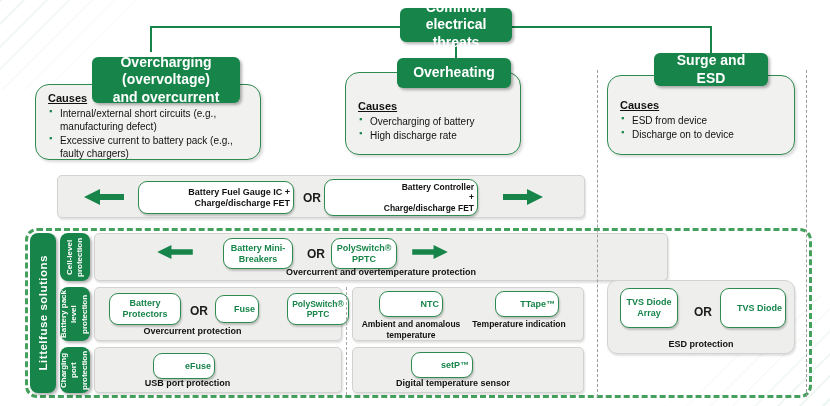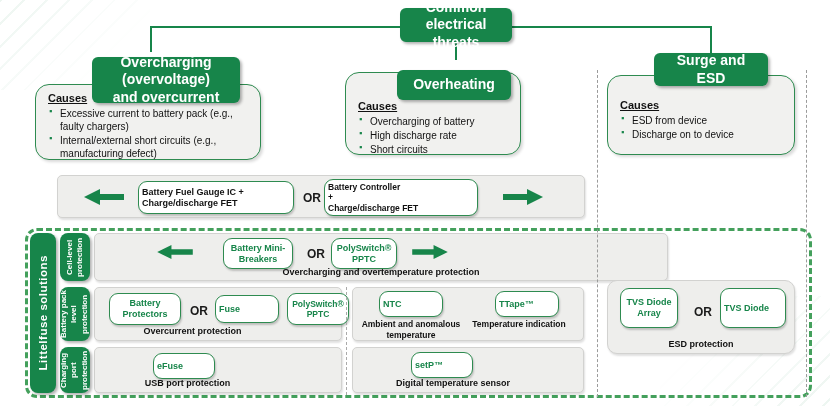--- a/index.html
+++ b/index.html
@@ -24,21 +24,21 @@
     border-radius:14px; padding:7px 10px 6px 12px; box-shadow:2px 2px 3px rgba(0,0,0,.15); z-index:2;}
   .causes .chead{font-size:11px; font-weight:bold; text-decoration:underline; color:#111; margin-bottom:3px;}
   .causes ul{list-style:none;}
   .causes li{font-size:10px; color:#111; line-height:1.3; padding-left:12px; position:relative; margin-bottom:1px;}
   .causes li::before{content:"▪"; position:absolute; left:1px; top:-1px; color:var(--green); font-size:9px;}
 
   .panel{position:absolute; background:var(--panel); border:1px solid #d2d2d0; border-radius:5px;
     box-shadow:1px 2px 2px rgba(0,0,0,.12);}
 
   .pbox{position:absolute; background:#fff; border:1.5px solid var(--green-border); border-radius:9px;
-    display:flex; flex-direction:column; align-items:flex-start; justify-content:center; text-align:center;
+    display:flex; flex-direction:column; align-items:flex-end; justify-content:center; text-align:center;
     font-weight:bold; font-size:9px; line-height:1.2; color:#111; box-shadow:1px 2px 2px rgba(0,0,0,.2); padding:2px 3px;}
   .pbox.gtext{color:var(--green);}
 
   .or{position:absolute; font-weight:bold; font-size:12px; color:#1a1a1a;}
   .caption{position:absolute; font-weight:bold; font-size:9px; color:#111; text-align:center; line-height:1.25;}
 
   .arrow{position:absolute;}
   .arrow svg{display:block;}
 
   .dashv{position:absolute; width:0; border-left:1px dashed #9b9b9b; z-index:1;}
@@ -65,37 +65,36 @@
   <div class="cline" style="left:150px; top:26px; width:2px; height:26px;"></div>
   <div class="cline" style="left:455px; top:40px; width:2px; height:20px;"></div>
   <div class="cline" style="left:710px; top:26px; width:2px; height:29px;"></div>
 
   <div class="dashv" style="left:597px; top:70px; height:327px;"></div>
   <div class="dashv" style="left:806px; top:70px; height:327px;"></div>
 
   <div class="greenbox" style="left:400px; top:8px; width:112px; height:34px;">Common electrical threats</div>
 
   <div class="greenbox" style="left:92px; top:57px; width:148px; height:46px;">Overcharging (overvoltage) and overcurrent</div>
-  <div class="greenbox" style="left:397px; top:58px; width:114px; height:30px;margin-top:12px;">Overheating</div>
+  <div class="greenbox" style="left:397px; top:58px; width:114px; height:30px;">Overheating</div>
   <div class="greenbox" style="left:654px; top:53px; width:114px; height:33px;">Surge and ESD</div>
 
   <div class="causes" style="left:35px; top:84px; width:226px; height:76px;">
     <div class="chead">Causes</div>
     <ul>
+      <li>Internal/external short circuits (e.g., manufacturing defect)</li>
       <li>Excessive current to battery pack (e.g., faulty chargers)</li>
-      <li>Internal/external short circuits (e.g., manufacturing defect)</li>
     </ul>
   </div>
 
   <div class="causes" style="left:345px; top:72px; width:176px; height:83px;">
     <div class="chead" style="margin-top:20px;">Causes</div>
     <ul>
       <li>Overcharging of battery</li>
       <li>High discharge rate</li>
-      <li>Short circuits</li>
     </ul>
   </div>
 
   <div class="causes" style="left:607px; top:75px; width:188px; height:80px;">
     <div class="chead" style="margin-top:16px;">Causes</div>
     <ul>
       <li>ESD from device</li>
       <li>Discharge on to device</li>
     </ul>
   </div>
@@ -146,29 +145,29 @@
         </svg>
     </div>
     <div class="pbox gtext" style="left:128px; top:4px; width:70px; height:31px;">Battery Mini-Breakers</div>
     <span class="or" style="left:212px; top:13px;">OR</span>
     <div class="pbox gtext" style="left:236px; top:4px; width:66px; height:31px;">PolySwitch® PPTC</div>
     <div class="arrow" style="left:316px; top:10px;">
       <svg width="38" height="16" viewBox="0 0 40 18">
           <path d="M0 6 H24 V1 L40 9 L24 17 V12 H0 Z" fill="#17854a"></path>
         </svg>
     </div>
-    <div class="caption" style="left:0; right:0; bottom:2px;">Overcharging and overtemperature protection</div>
+    <div class="caption" style="left:0; right:0; bottom:2px;">Overcurrent and overtemperature protection</div>
   </div>
 
   <div class="dashv short" style="left:346px; top:287px; height:108px;"></div>
 
   <div class="panel" style="left:94px; top:287px; width:248px; height:54px;">
     <div class="pbox gtext" style="left:14px; top:5px; width:72px; height:32px;">Battery Protectors</div>
     <span class="or" style="left:95px; top:16px;">OR</span>
-    <div class="pbox gtext" style="left:120px; top:7px; width:64px; height:28px;">Fuse</div>
+    <div class="pbox gtext" style="left:120px; top:7px; width:44px; height:28px;">Fuse</div>
     <div class="pbox gtext" style="left:192px; top:5px; width:62px; height:32px; font-size:8.5px;">PolySwitch® PPTC</div>
     <div class="caption" style="left:0; width:195px; bottom:3px;">Overcurrent protection</div>
   </div>
 
   <div class="panel" style="left:352px; top:287px; width:232px; height:54px;">
     <div class="pbox gtext" style="left:26px; top:3px; width:64px; height:26px;">NTC</div>
     <div class="caption" style="left:0; width:116px; top:31px; font-size:8.5px;">Ambient and anomalous temperature</div>
     <div class="pbox gtext" style="left:142px; top:3px; width:64px; height:26px;">TTape™</div>
     <div class="caption" style="left:116px; width:100px; top:31px; font-size:8.5px;">Temperature indication</div>
   </div>

